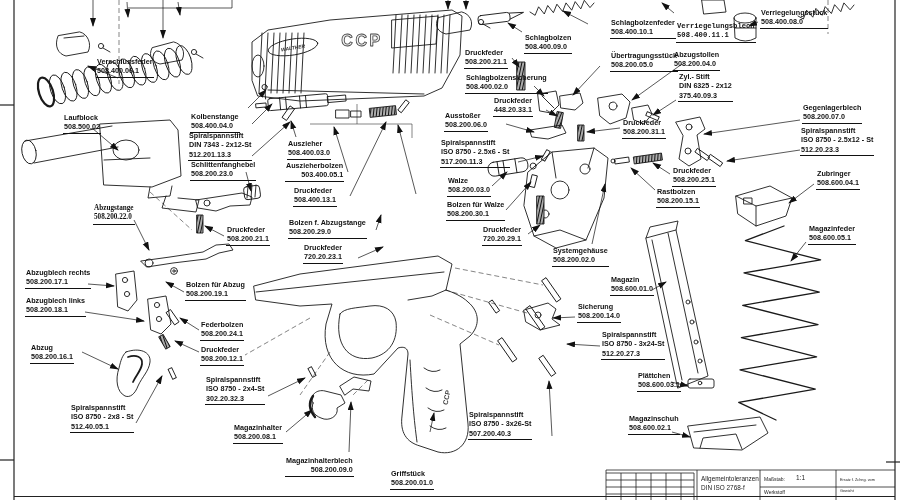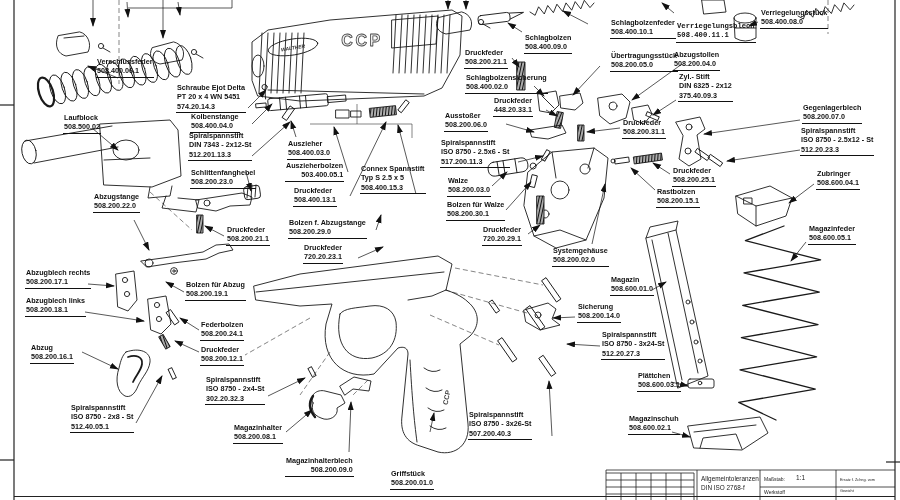--- a/index.html
+++ b/index.html
@@ -396,39 +396,34 @@
 
 <div id="labels-layer">
       <div class="part-label" style="left: 96px; top: 57px;">
         <div>Verschlussfeder</div>
         <div>508.400.06.1</div>
       </div>
       <div class="part-label" style="left: 63px; top: 113px;">
         <div>Laufblock</div>
         <div>508.500.02</div>
       </div>
-      <div class="part-label" style="left: 176px; top: 83px;">
-        <div>Schraube Ejot Delta</div>
-        <div>PT 20 x 4 WN 5451</div>
-        <div>574.20.14.3</div>
-      </div>
       <div class="part-label" style="left: 190px; top: 112px;">
         <div>Kolbenstange</div>
         <div>508.400.04.0</div>
       </div>
       <div class="part-label" style="left: 188px; top: 131px;">
         <div>Spiralspannstift</div>
         <div>DIN 7343 - 2x12-St</div>
         <div>512.201.13.3</div>
       </div>
-      <div class="part-label" style="left: 190px; top: 160px; margin-top: 8px;">
+      <div class="part-label" style="left: 190px; top: 160px;">
         <div>Schlittenfanghebel</div>
         <div>508.200.23.0</div>
       </div>
-      <div class="part-label" style="left: 93px; top: 192px;">
+      <div class="part-label" style="left: 93px; top: 204px; font-family: Liberation Serif, serif;">
         <div>Abzugstange</div>
         <div>508.200.22.0</div>
       </div>
       <div class="part-label" style="left: 226px; top: 225px;">
         <div>Druckfeder</div>
         <div>508.200.21.1</div>
       </div>
       <div class="part-label" style="left: 25px; top: 268px;">
         <div>Abzugblech rechts</div>
         <div>508.200.17.1</div>
@@ -475,25 +470,20 @@
         <div>Auszieher</div>
         <div>508.400.03.0</div>
       </div>
       <div class="part-label" style="left: 285px; top: 161px; text-align: right;">
         <div>Auszieherbolzen</div>
         <div>503.400.05.1</div>
       </div>
       <div class="part-label" style="left: 293px; top: 186px;">
         <div>Druckfeder</div>
         <div>508.400.13.1</div>
-      </div>
-      <div class="part-label" style="left: 360px; top: 164px;">
-        <div>Connex Spannstift</div>
-        <div>Typ S 2.5 x 5</div>
-        <div>508.400.15.3</div>
       </div>
       <div class="part-label" style="left: 288px; top: 218px;">
         <div>Bolzen f. Abzugstange</div>
         <div>508.200.29.0</div>
       </div>
       <div class="part-label" style="left: 303px; top: 243px;">
         <div>Druckfeder</div>
         <div>720.20.23.1</div>
       </div>
       <div class="part-label" style="left: 464px; top: 48px;">

